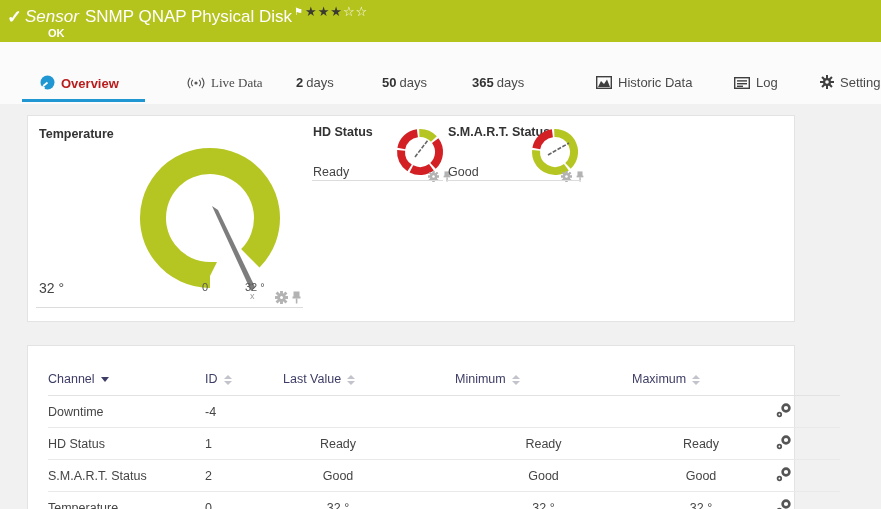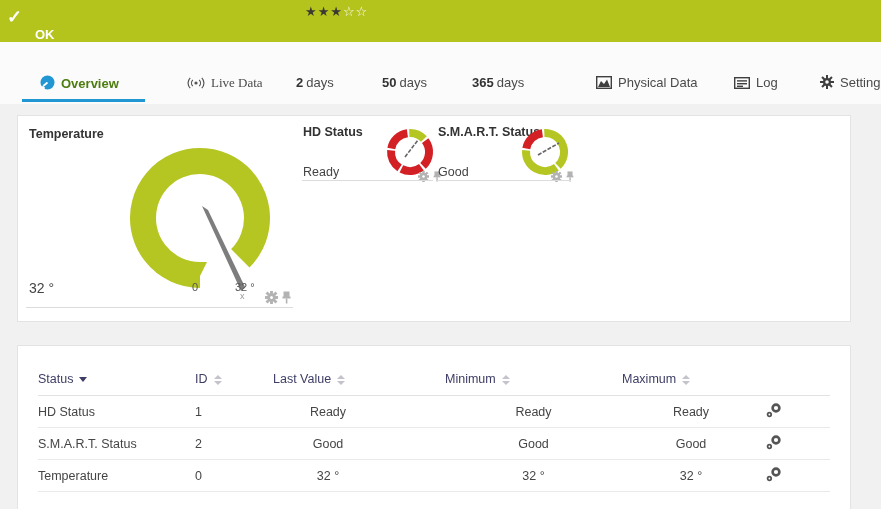--- a/index.html
+++ b/index.html
@@ -8,32 +8,32 @@
 
   
   .banner { position:relative; height:42px; background:#b5c31d; color:#fff; }
   .banner .check { position:absolute; left:7px; top:6px; font-size:18px; font-weight:bold; }
   .banner .titleline { position:absolute; left:25px; top:6px; font-size:17px; white-space:nowrap; }
   .banner .kind { font-style:italic; margin-right:6px; }
   .banner .flag { font-size:10px; vertical-align:super; margin-left:2px; }
   .banner .stars { position:absolute; left:305px; top:4px; font-size:13px; letter-spacing:1px; cursor:pointer; }
   .banner .stars .filled { color:#3a3a30; }
   .banner .stars .empty  { color:#ffffff; }
-  .banner .ok { position:absolute; left:35px; top:27px; font-size:13px; font-weight:bold; }
+  .banner .ok { position:absolute; left:48px; top:27px; font-size:11px; font-weight:bold; }
 
   
   .tabbar { position:relative; height:62px; background:#fbfbfb; }
   .tab { position:absolute; top:33px; font-size:13px; color:#4a4a4a; cursor:pointer; white-space:nowrap; }
   .tab .num { font-weight:bold; color:#333; margin-right:3px; }
-  .tab.active { font-weight:bold; color:#4d7c0f; }
+  .tab.active { font-weight:bold; color:#b91c1c; }
   .tab .ticon { display:inline-block; vertical-align:-2px; margin-right:6px; }
   .tab-underline { position:absolute; left:22px; top:57px; width:123px; height:3px; background:#2096d3; }
 
   
-  .card { position:absolute; left:17px; width:834px; background:#fff; border:1px solid #e3e3e3; }
+  .card { position:absolute; left:27px; width:768px; background:#fff; border:1px solid #e3e3e3; }
   #gaugecard { top:115px; height:207px; }
   #tablecard { top:345px; height:200px; }
 
   .gtitle { position:absolute; font-size:12.5px; font-weight:bold; color:#333; }
   .gvalue { position:absolute; font-size:12.5px; color:#444; }
   .scale  { position:absolute; font-size:11px; color:#555; }
   .cellline { position:absolute; height:1px; background:#dcdcdc; }
   .miniicons { position:absolute; }
 
   
@@ -49,20 +49,23 @@
   .sort .up   { border-bottom:4px solid #c3c3cc; margin-bottom:2px; }
   .sort .down { border-top:4px solid #c3c3cc; }
   .sort.active .down { border-top:5px solid #3d3d66; border-left-width:4px; border-right-width:4px; }
   .gearbtn { cursor:pointer; display:inline-block; }
 </style>
 </head>
 <body>
 
 <div class="banner">
   <span class="check">✓</span>
+  <div class="titleline">
+    <span class="kind">Sensor</span><span>SNMP QNAP Physical Disk</span><span class="flag">⚑</span>
+  </div>
   <div class="stars">
     <span class="filled">★★★</span><span class="empty">☆☆</span>
   </div>
   <div class="ok">OK</div>
 </div>
 
 <div class="tabbar">
   <div class="tab active" style="left:40px;">
     <span class="ticon">
       <svg width="15" height="15" viewBox="0 0 15 15">
@@ -93,21 +96,21 @@
   <div class="tab" style="left:472px;">
     <span class="num">365</span><span>days</span>
   </div>
 
   <div class="tab" style="left:596px;">
     <span class="ticon">
       <svg width="16" height="13" viewBox="0 0 16 13">
           <rect x="0.7" y="0.7" width="14.6" height="11.6" fill="none" stroke="#3f3f3f" stroke-width="1.4"></rect>
           <path d="M2 11 L5 5 L8 8 L11 3.5 L14 11 Z" fill="#3f3f3f"></path>
         </svg>
-    </span><span>Physical Data</span>
+    </span><span>Historic Data</span>
   </div>
 
   <div class="tab" style="left:734px;">
     <span class="ticon">
       <svg width="16" height="12" viewBox="0 0 16 12">
           <rect x="0.7" y="0.7" width="14.6" height="10.6" fill="none" stroke="#3f3f3f" stroke-width="1.4"></rect>
           <rect x="3" y="3.2" width="10" height="1.4" fill="#3f3f3f"></rect>
           <rect x="3" y="6" width="10" height="1.4" fill="#3f3f3f"></rect>
           <rect x="3" y="8.6" width="6" height="1.4" fill="#3f3f3f"></rect>
         </svg>
@@ -227,30 +230,41 @@
     <colgroup>
         <col style="width:157px">
         <col style="width:78px">
         <col style="width:172px">
         <col style="width:177px">
         <col style="width:138px">
         <col style="width:70px">
       </colgroup>
     <thead>
       <tr>
-        <th><span>Status</span><span class="sort active"><i class="down"></i></span></th>
+        <th><span>Channel</span><span class="sort active"><i class="down"></i></span></th>
         <th><span>ID</span><span class="sort"><i class="up"></i><i class="down"></i></span></th>
         <th><span>Last Value</span><span class="sort"><i class="up"></i><i class="down"></i></span></th>
         <th><span>Minimum</span><span class="sort"><i class="up"></i><i class="down"></i></span></th>
         <th><span>Maximum</span><span class="sort"><i class="up"></i><i class="down"></i></span></th>
         <th></th>
       </tr>
     </thead>
     <tbody>
       <tr>
+        <td>Downtime</td>
+        <td>-4</td>
+        <td class="lv"></td>
+        <td class="c"></td>
+        <td class="c"></td>
+        <td class="icon"><span class="gearbtn"><svg width="16" height="15" viewBox="0 0 16 15">
+                <circle cx="10" cy="5" r="3.4" fill="none" stroke="#555" stroke-width="2.6"></circle>
+                <circle cx="3.4" cy="11.5" r="1.8" fill="none" stroke="#555" stroke-width="1.8"></circle>
+              </svg></span></td>
+      </tr>
+      <tr>
         <td>HD Status</td>
         <td>1</td>
         <td class="lv">Ready</td>
         <td class="c">Ready</td>
         <td class="c">Ready</td>
         <td class="icon"><span class="gearbtn"><svg width="16" height="15" viewBox="0 0 16 15">
                 <circle cx="10" cy="5" r="3.4" fill="none" stroke="#555" stroke-width="2.6"></circle>
                 <circle cx="3.4" cy="11.5" r="1.8" fill="none" stroke="#555" stroke-width="1.8"></circle>
               </svg></span></td>
       </tr>

